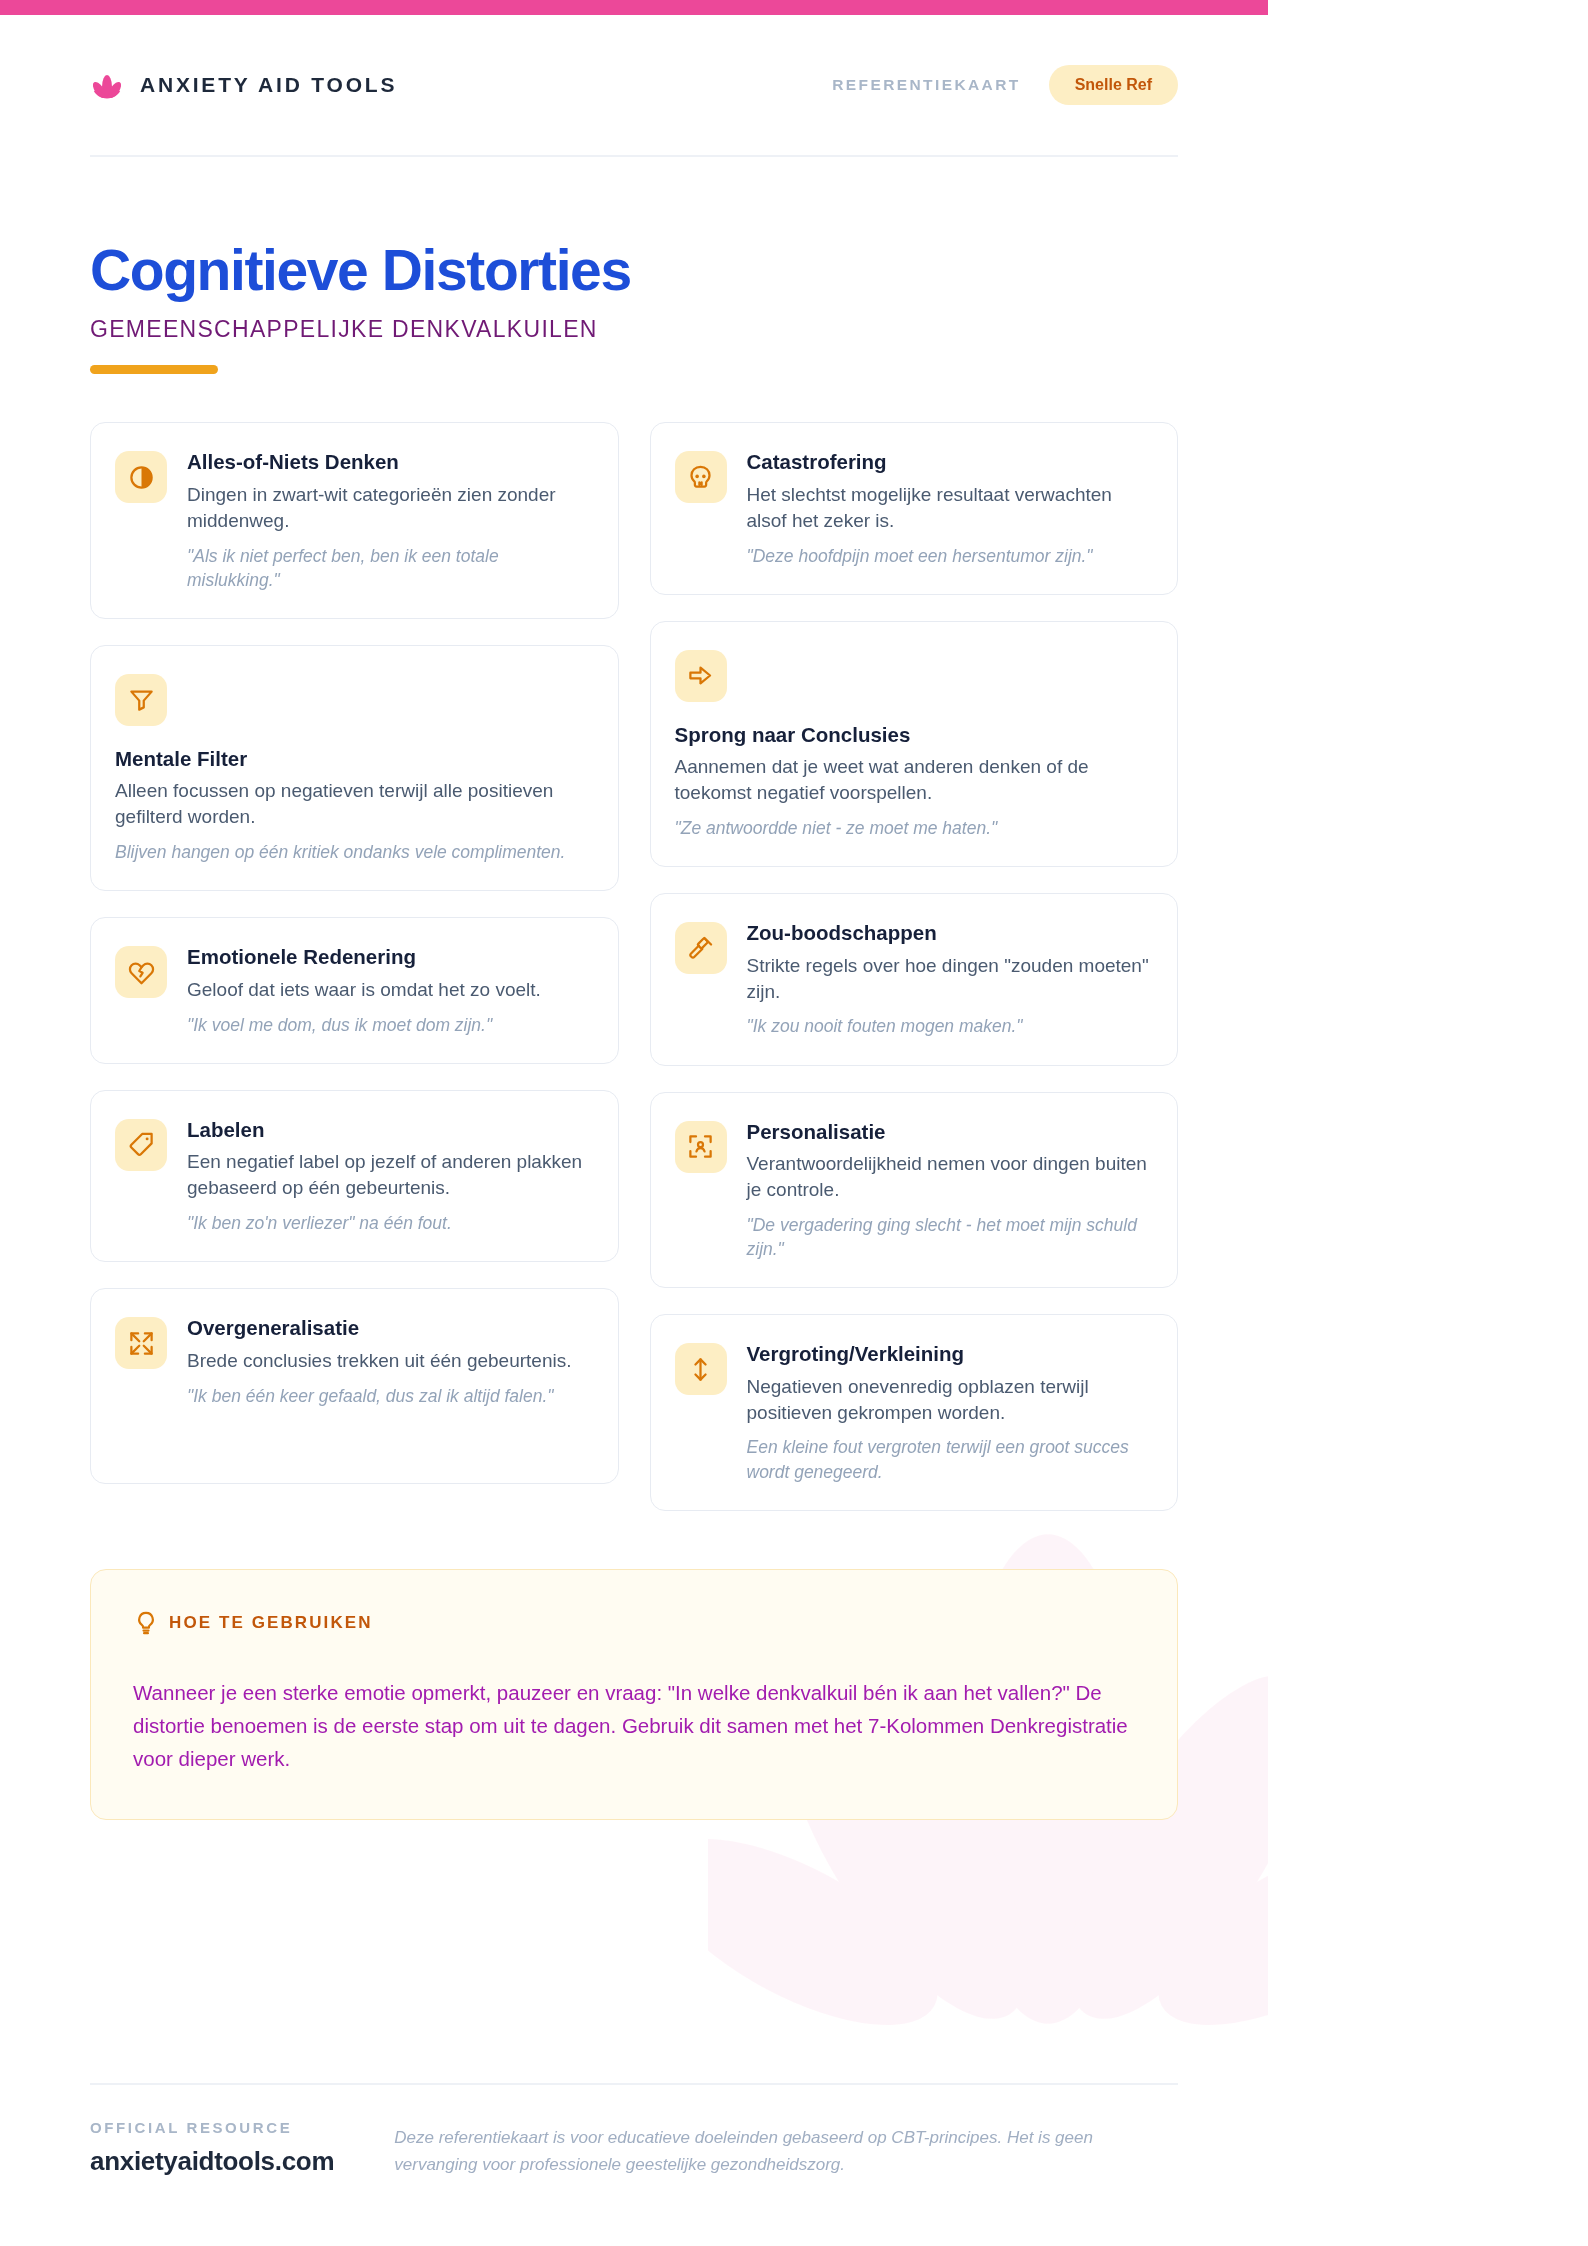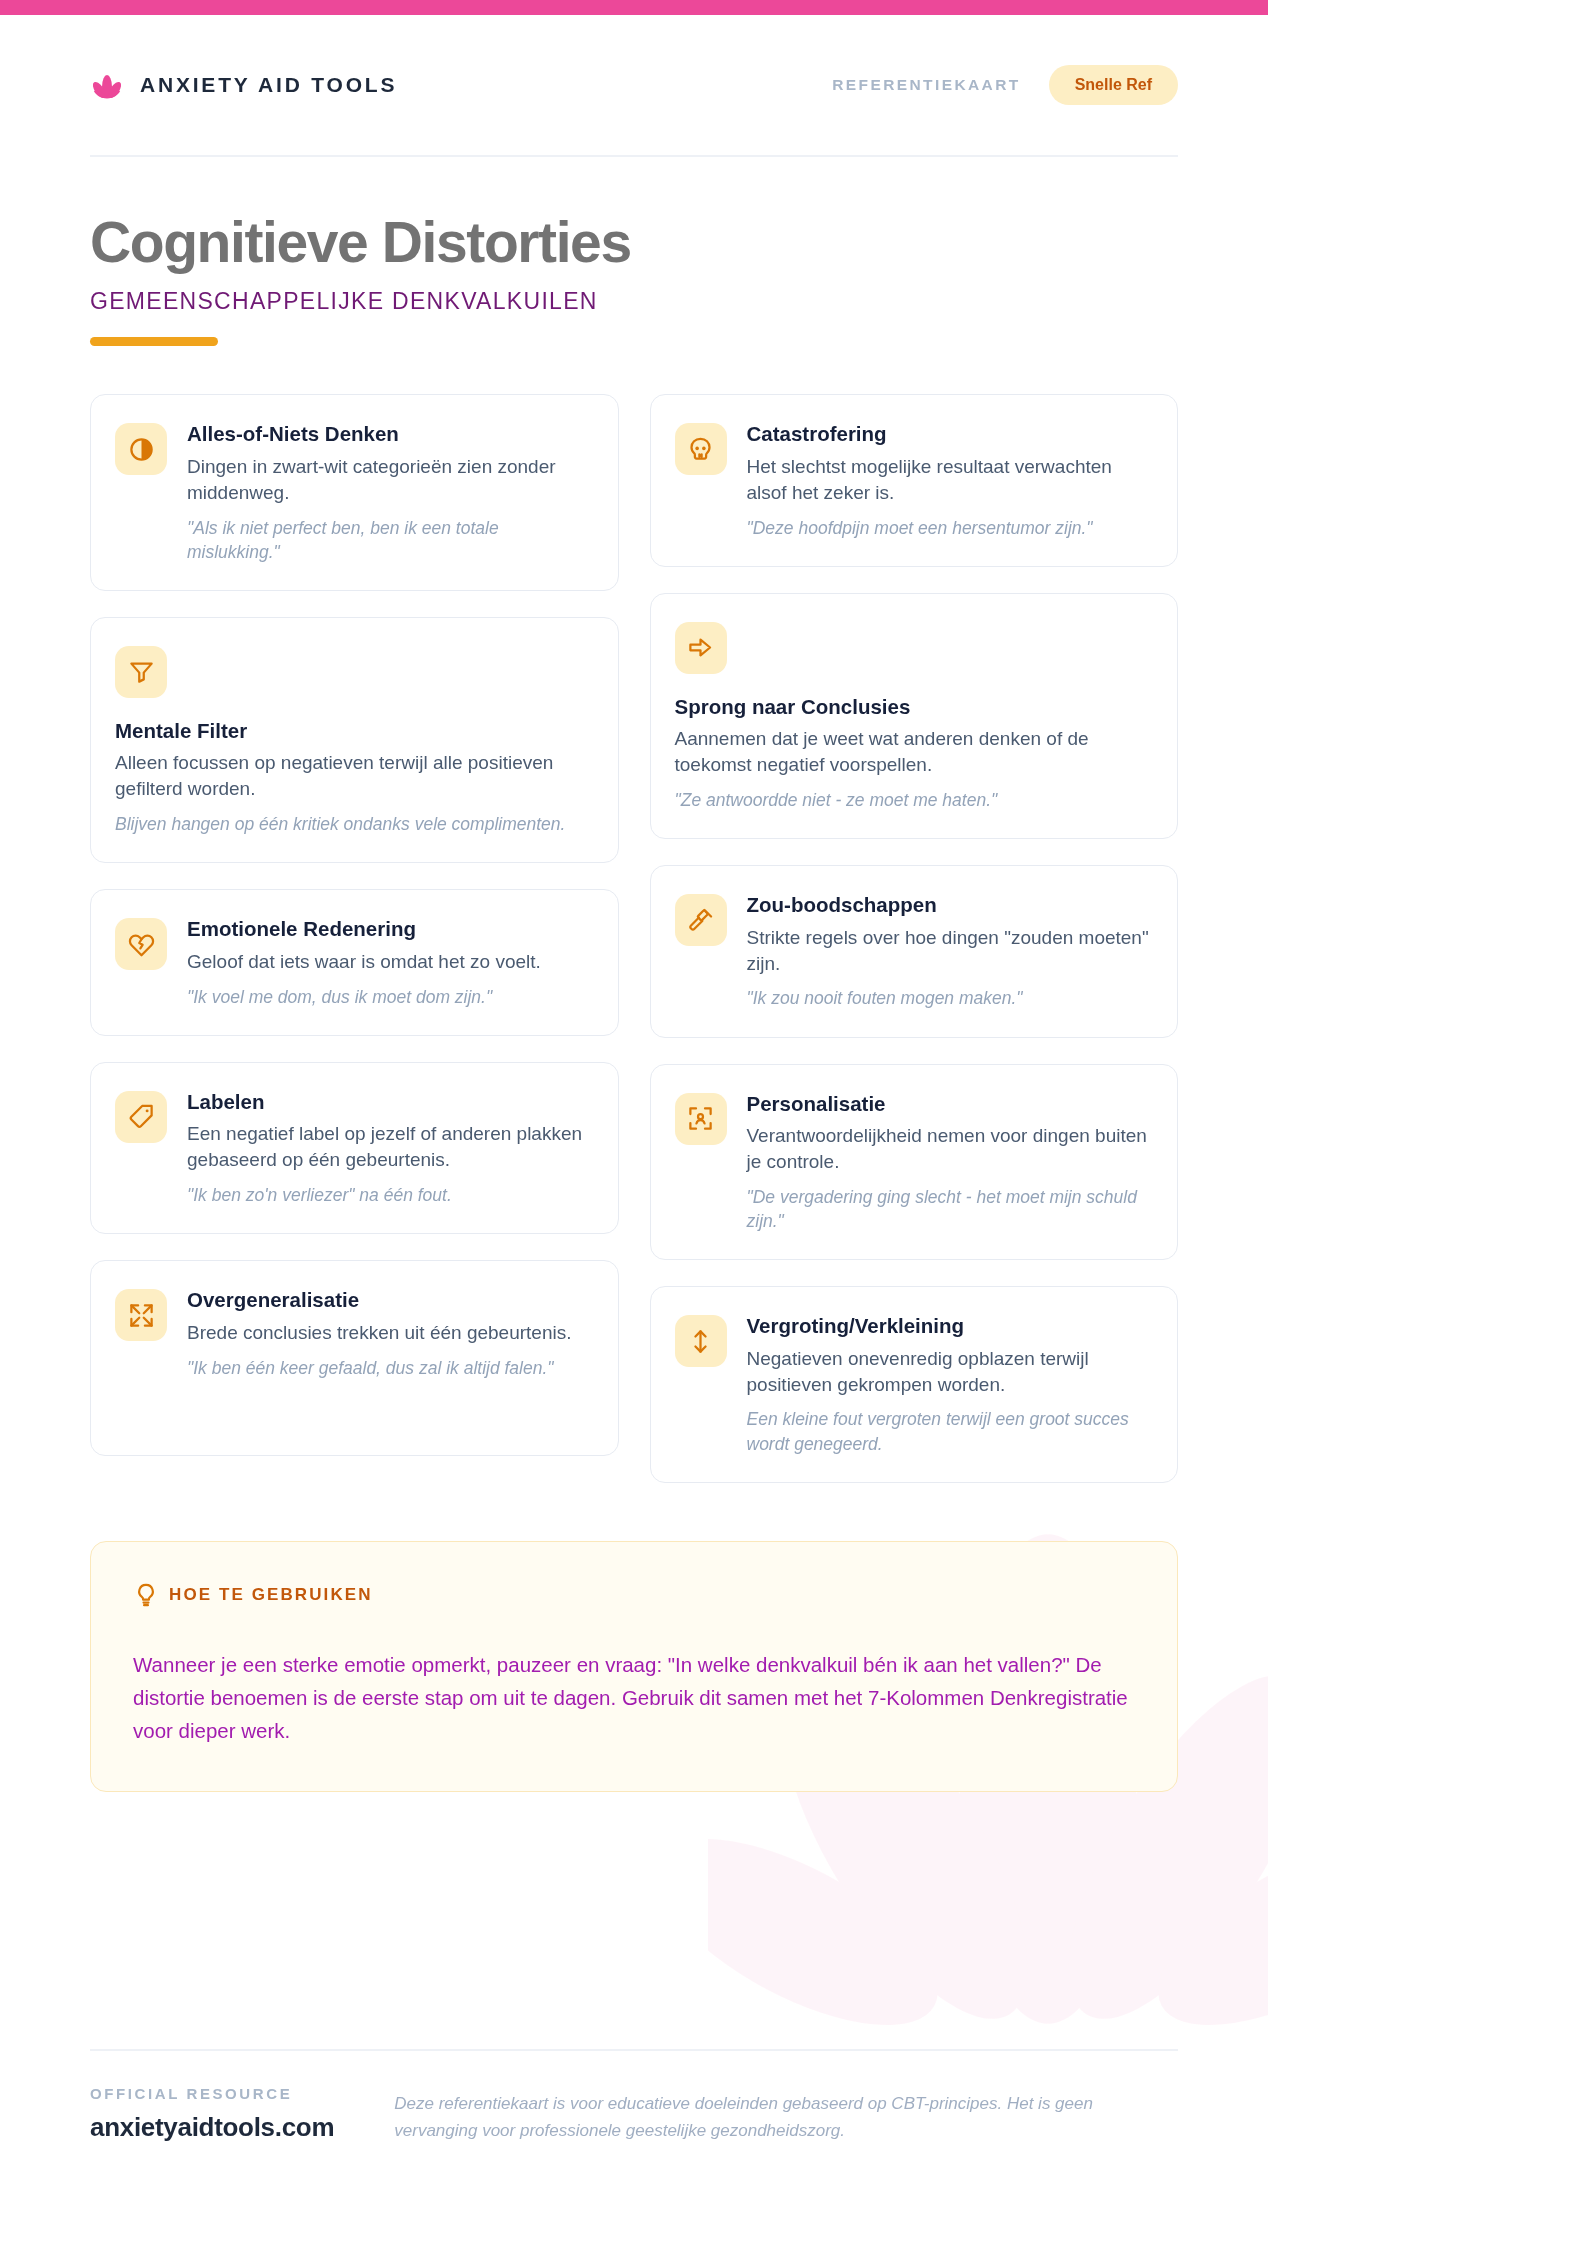--- a/index.html
+++ b/index.html
@@ -83,22 +83,23 @@
     background: #eef1f6;
     margin: 0 0 0 0;
   }
 
   
   .title-block { padding-top: 56px; }
   h1.page-title {
     font-size: 57px;
     font-weight: bold;
     letter-spacing: -1.4px;
-    color: #737373;
+    color: #1d4ed8;
     line-height: 1.04;
+    margin-top: 28px;
   }
   .subtitle {
     margin-top: 16px;
     font-size: 23px;
     letter-spacing: 1.3px;
     color: #701a75;
   }
   .title-underline {
     margin-top: 22px;
     width: 128px;
@@ -193,21 +194,21 @@
     font-size: 20.5px;
     color: #a21caf;
     line-height: 1.62;
   }
 
   
   .footer {
     position: absolute;
     left: 90px;
     right: 90px;
-    bottom: 102px;
+    bottom: 68px;
     padding-top: 34px;
     border-top: 2px solid #eef1f6;
     display: flex;
     align-items: flex-start;
     justify-content: space-between;
     gap: 60px;
     z-index: 2;
   }
   .footer-kicker {
     font-size: 15px;

